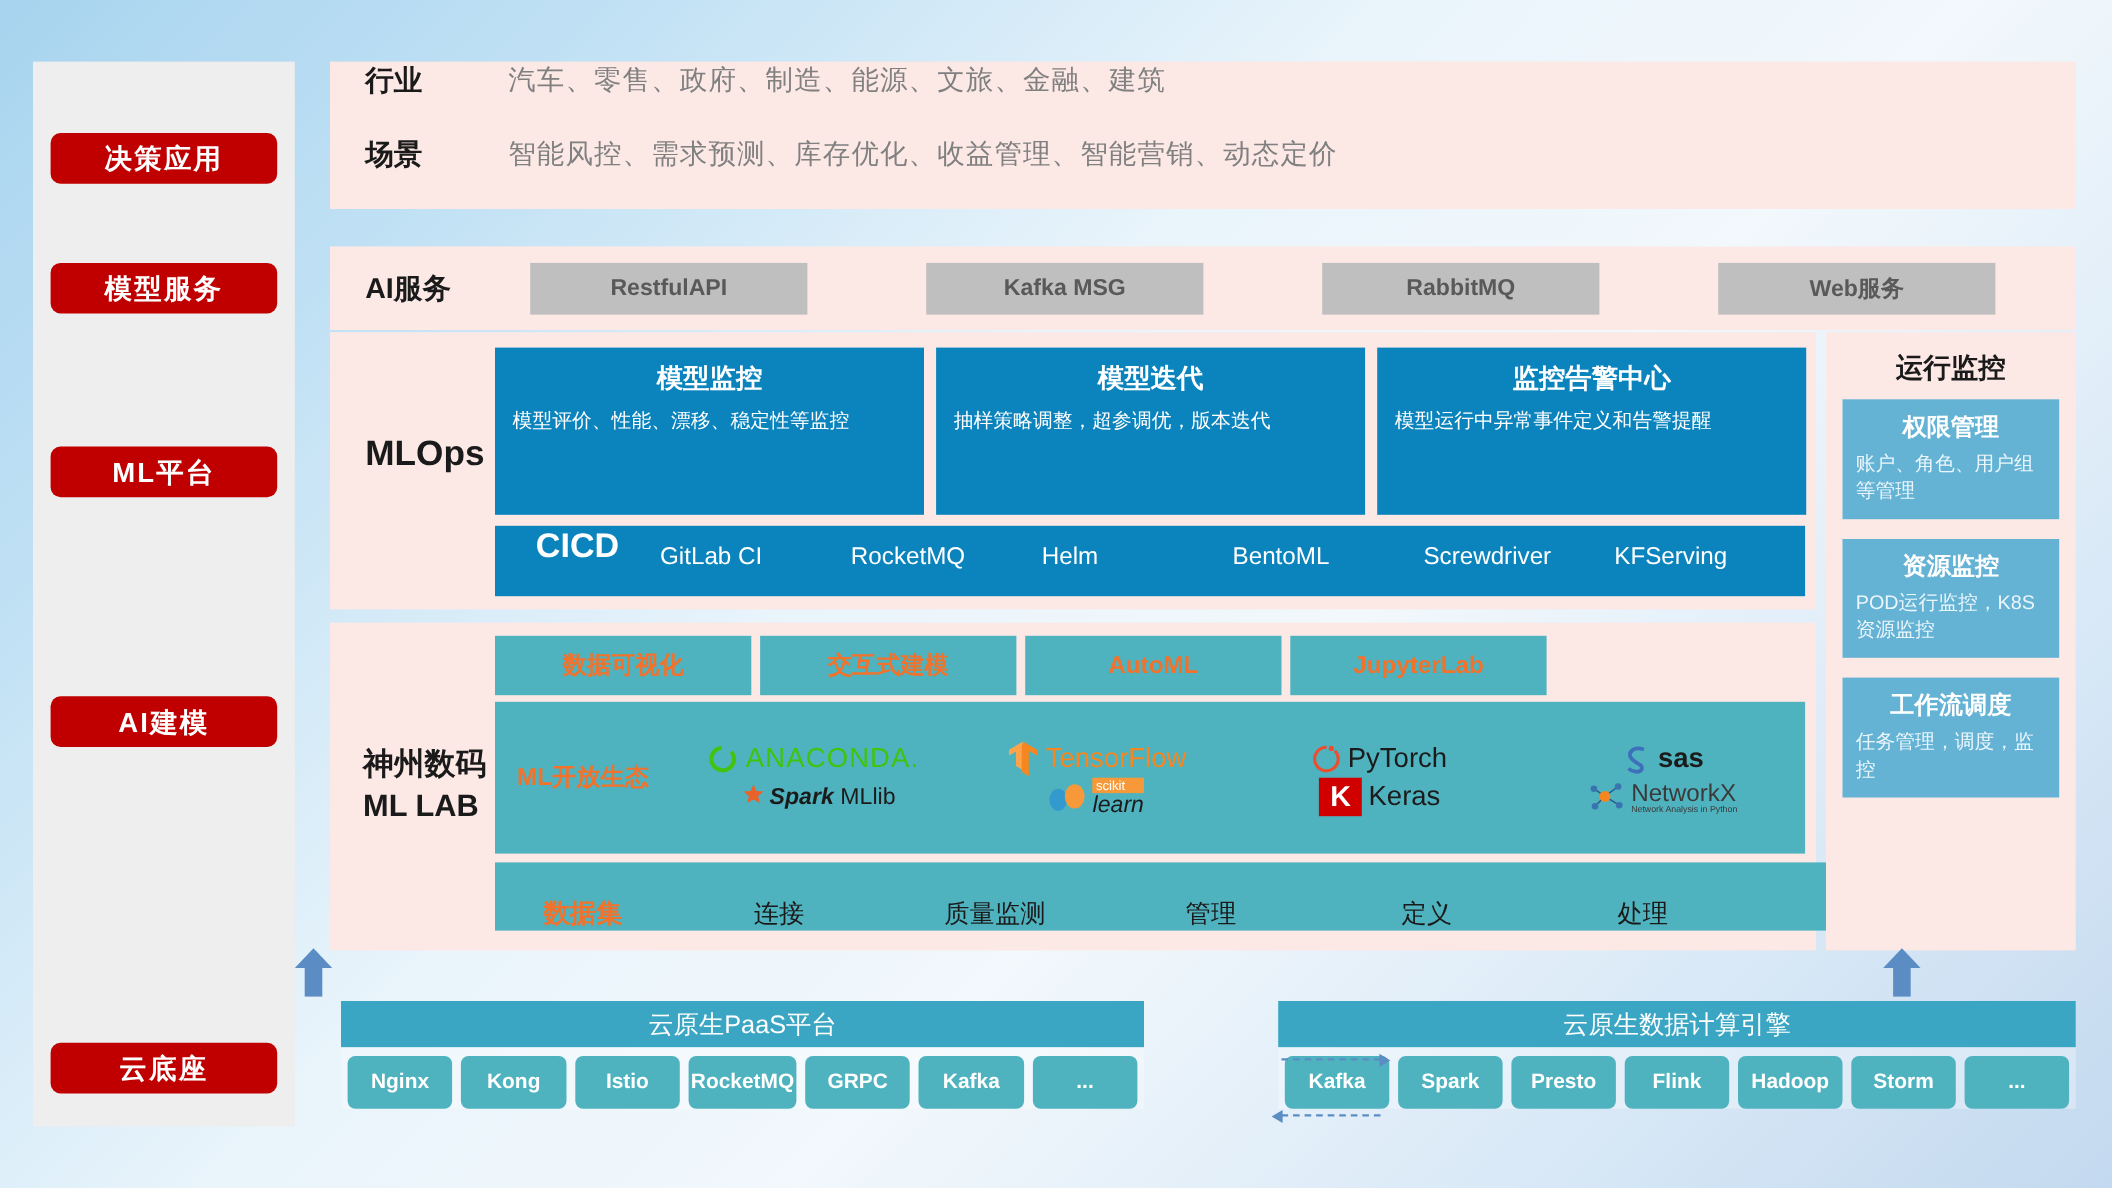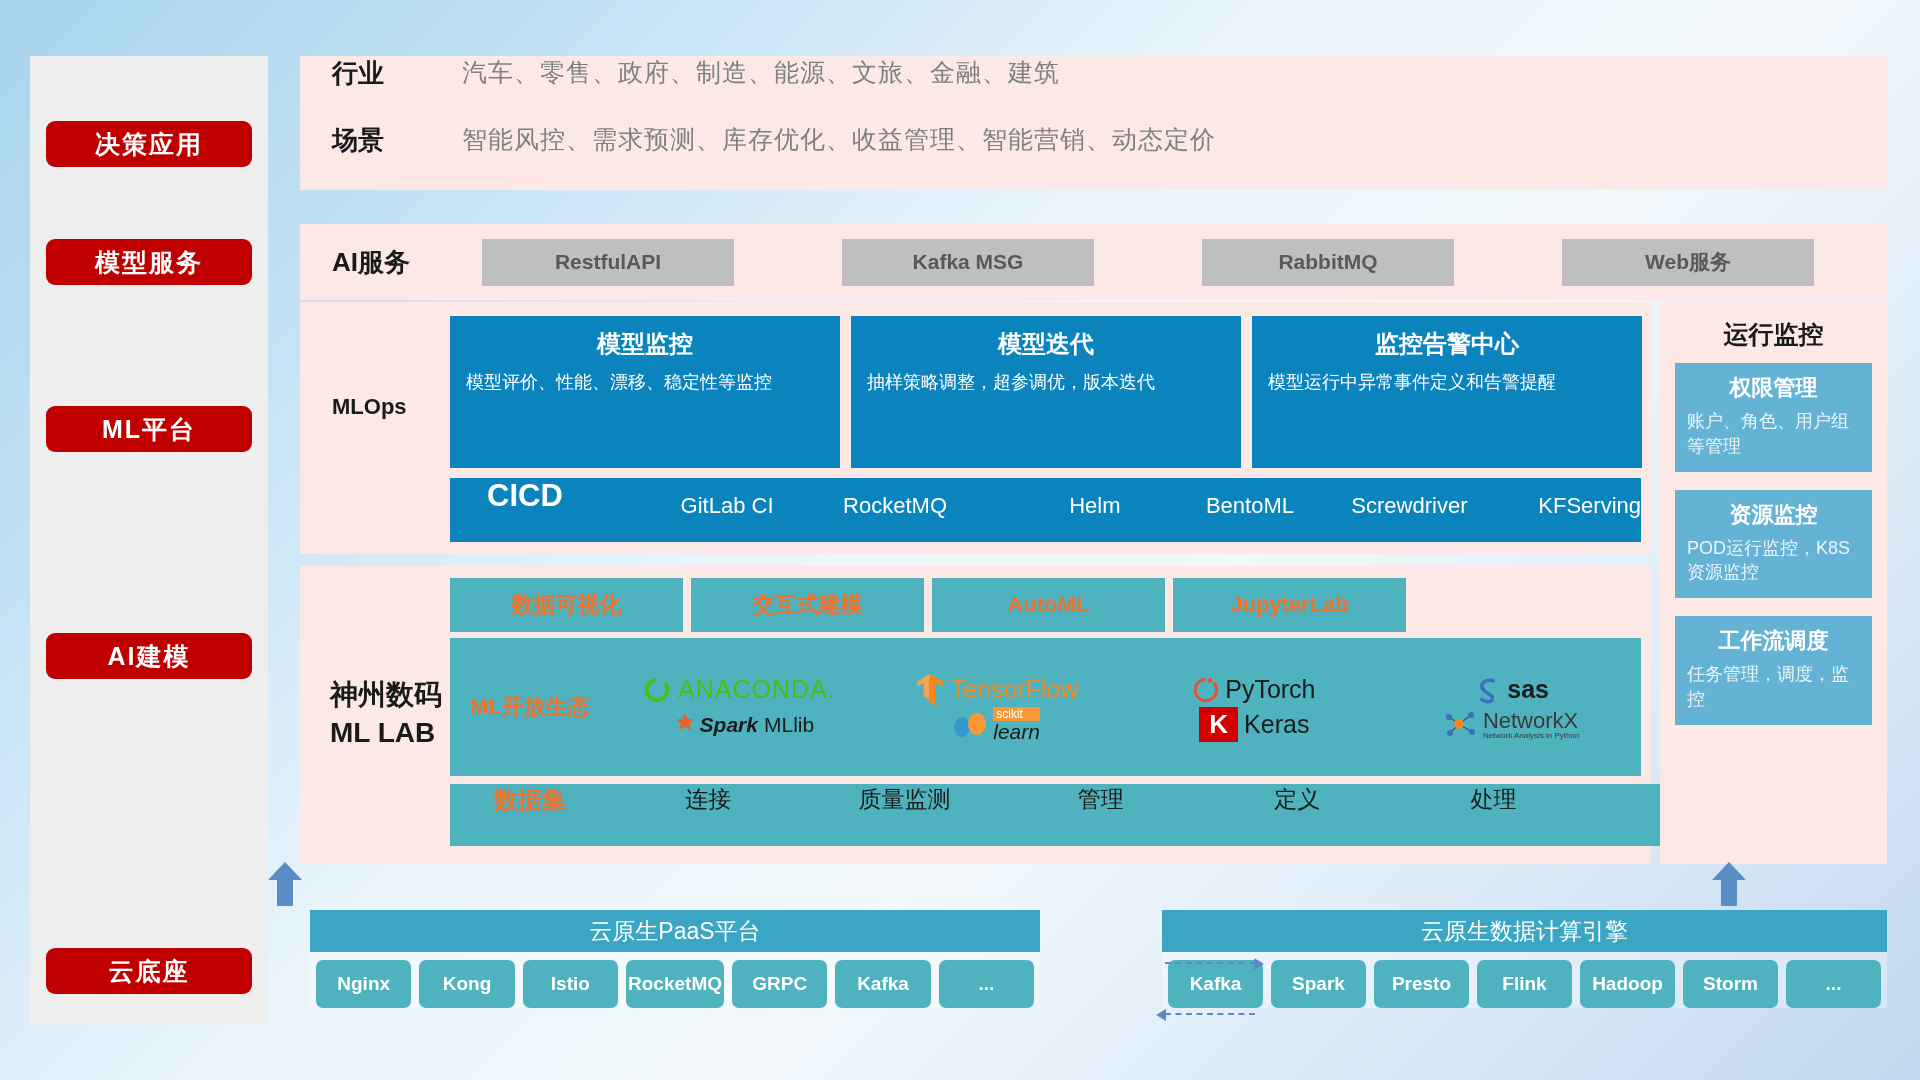--- a/index.html
+++ b/index.html
@@ -53,40 +53,40 @@
   .aisvc-chip {
     width: 252px; height: 47px; background: #bfbfbf;
     display: flex; align-items: center; justify-content: center;
     font-size: 21px; font-weight: bold; color: #595959;
   }
 
   
   #band-mlops { top: 302px; height: 252px; width: 1351px; }
   .mlops-label {
     position: absolute; left: 32px; top: 92px;
-    font-size: 22px; font-weight: bold; color: #1a1a1a;
+    font-size: 32px; font-weight: bold; color: #1a1a1a;
   }
   .mlops-cards { position: absolute; left: 150px; top: 14px; display: flex; gap: 11px; }
   .mlops-card {
     width: 390px; height: 152px; background: #0b84bd; color: #fff;
     padding: 12px 16px;
   }
   .mlops-card-title { font-size: 24px; font-weight: bold; text-align: center; margin-bottom: 10px; }
   .mlops-card-desc { font-size: 18px; line-height: 1.42; }
   .cicd-bar {
     position: absolute; left: 150px; top: 176px;
     width: 1191px; height: 64px; background: #0b84bd;
     display: flex; align-items: flex-start; overflow: hidden;
   }
   .cicd-title {
     width: 150px; flex-shrink: 0; color: #fff; font-size: 31px; font-weight: bold;
     text-align: center; 
   }
   .cicd-item {
-    flex: 1; color: #fff; font-size: 22px; text-align: right; padding-top: 14px;
+    flex: 1; color: #fff; font-size: 22px; text-align: left; padding-top: 14px;
     line-height: 1.25; word-break: break-all;
   }
 
   
   #band-mllab { top: 566px; height: 298px; width: 1351px; }
   .mllab-label {
     position: absolute; left: 30px; top: 110px;
     font-size: 28px; font-weight: bold; color: #1a1a1a; line-height: 1.35;
   }
   .mllab-tools { position: absolute; left: 150px; top: 12px; display: flex; gap: 8px; }
@@ -101,21 +101,21 @@
     display: flex; align-items: center;
   }
   .eco-label { width: 160px; color: #f2722b; font-size: 22px; font-weight: bold; text-align: center; flex-shrink: 0; }
   .eco-logos { flex: 1; display: grid; grid-template-columns: repeat(4, 1fr); grid-template-rows: 1fr 1fr; align-items: center; justify-items: center; }
   .logo { display: flex; align-items: center; gap: 6px; }
   .logo-txt { font-size: 25px; }
 
   .dataset-bar {
     position: absolute; left: 150px; top: 218px;
     width: 1338px; height: 62px; background: #4fb3bf;
-    display: flex; align-items: flex-start;
+    display: flex; align-items: flex-end;
   }
   .dataset-title { width: 160px; color: #f2722b; font-size: 24px; font-weight: bold; text-align: center; flex-shrink: 0; }
   .dataset-item { flex: 1; color: #1a1a1a; font-size: 23px; text-align: center; }
 
   
   #band-monitor {
     position: absolute; left: 1360px; top: 302px;
     width: 227px; height: 562px; background: #fce9e6;
   }
   .monitor-title { font-size: 25px; font-weight: bold; color: #1a1a1a; text-align: center; padding: 16px 0 12px; }

